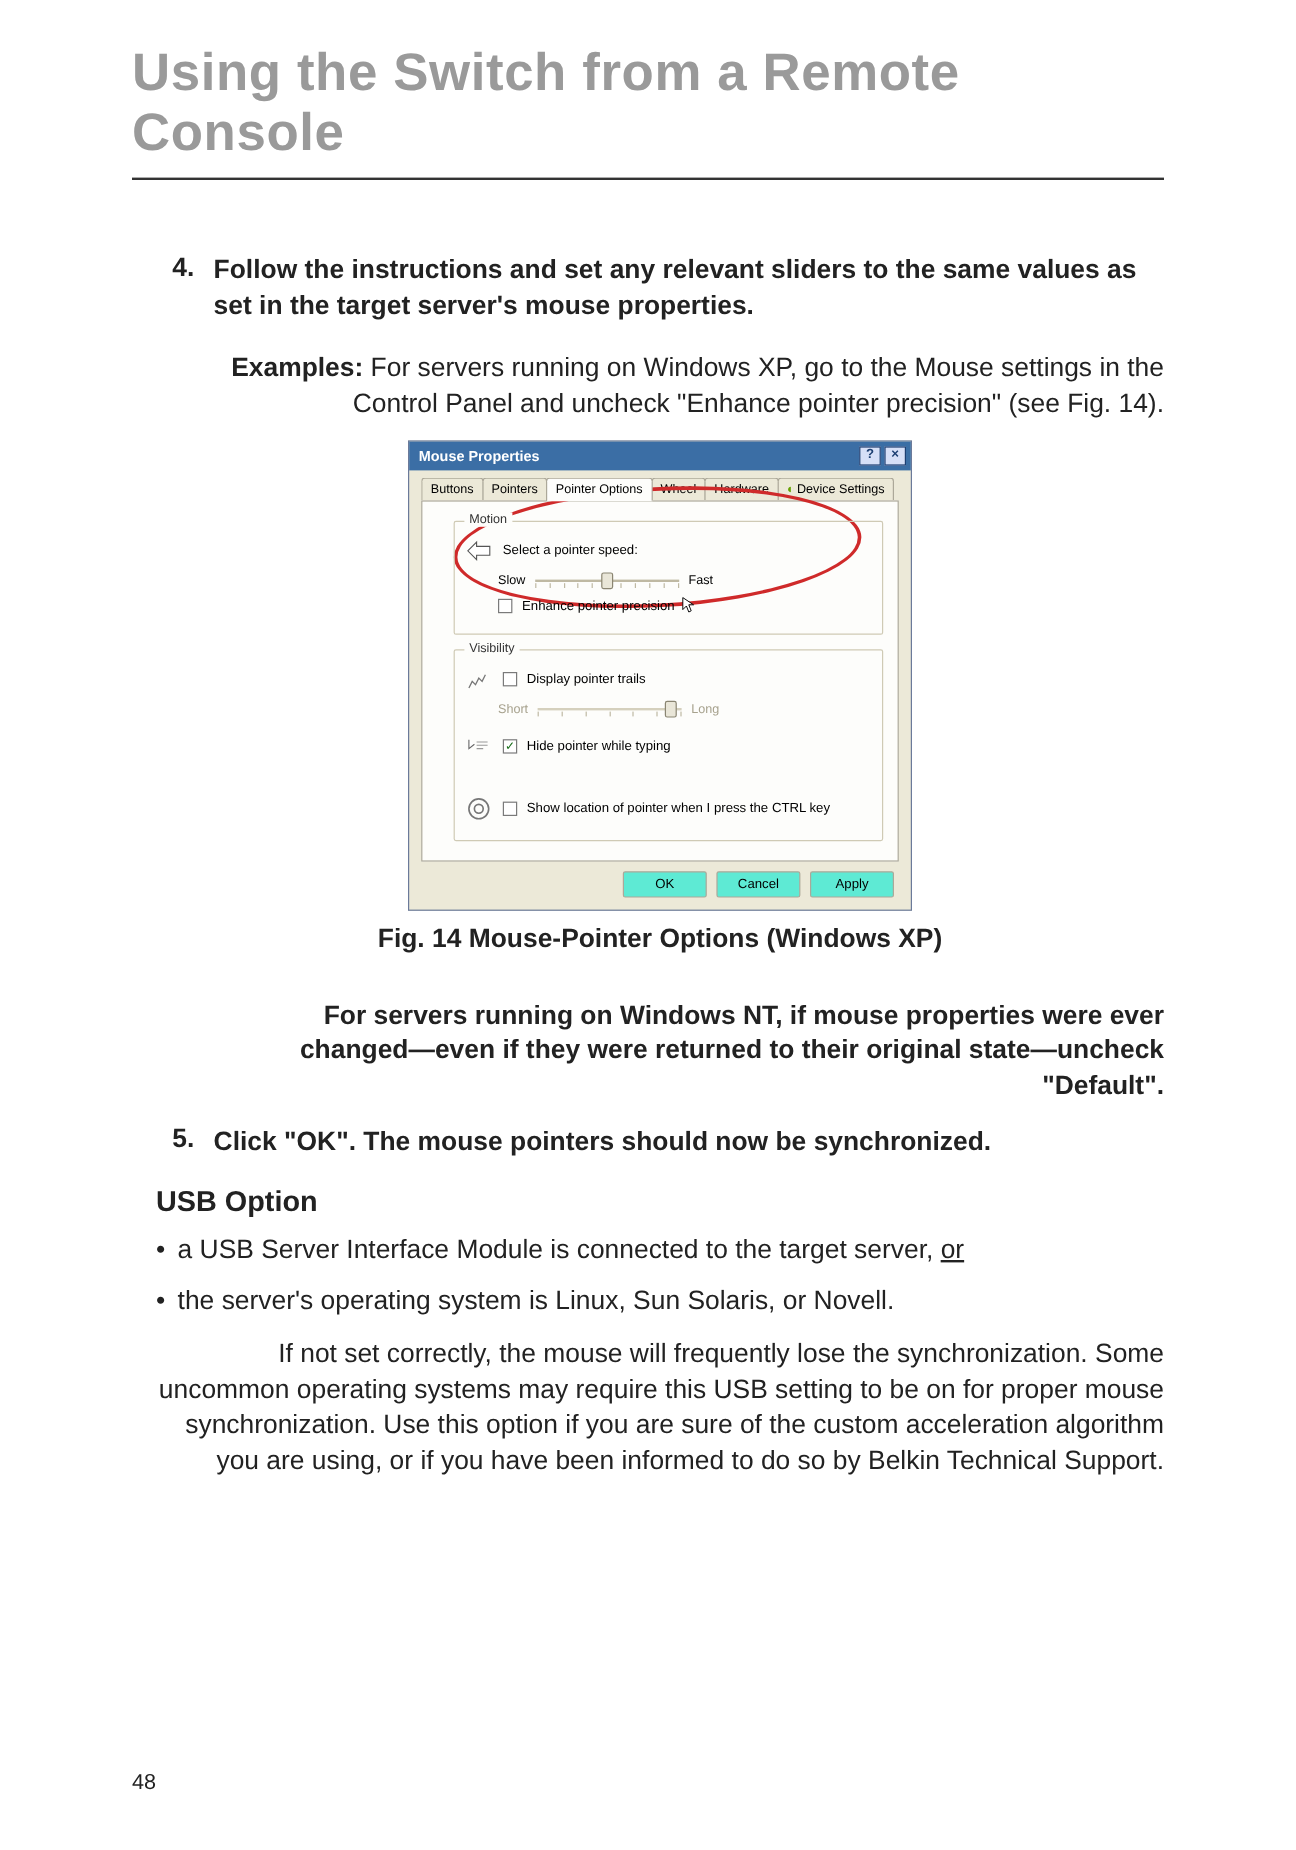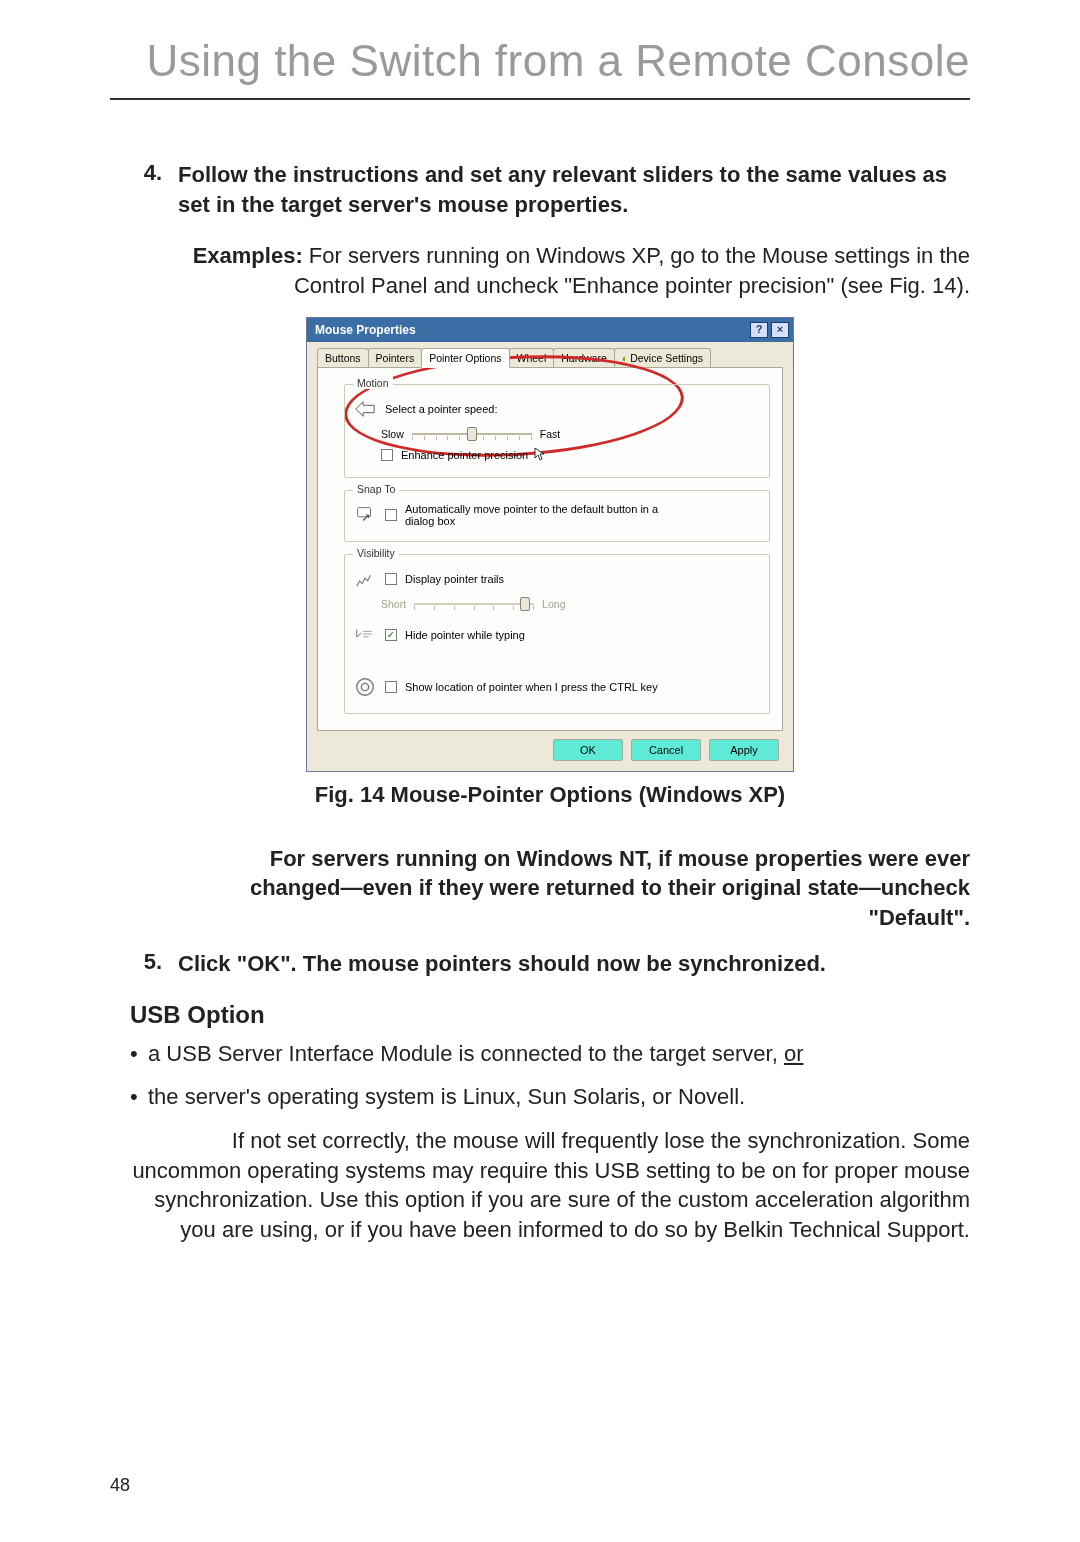--- a/index.html
+++ b/index.html
@@ -1,43 +1,43 @@
 <!DOCTYPE html>
 <html><head>
 <meta charset="utf-8">
 <style>
   * { box-sizing: border-box; margin: 0; padding: 0; }
   html, body { width: 1080px; height: 1542px; background: #fff; font-family: Arial, Helvetica, sans-serif; color: #222; }
   .page { width: 1080px; height: 1542px; position: relative; padding: 0 110px 0 110px; }
-  .title { font-size: 44px; font-weight: 400; color: #9a9a9a; letter-spacing: 0.5px; padding-top: 36px; padding-bottom: 12px; text-align: right; }
+  .title { font-size: 44px; font-weight: 700; color: #9a9a9a; letter-spacing: 0.5px; padding-top: 36px; padding-bottom: 12px; }
   .title-rule { border: none; border-top: 2px solid #333; margin-bottom: 60px; }
   .content { padding-left: 20px; }
   .step { display: flex; margin-bottom: 22px; }
   .step-num { width: 48px; font-weight: 700; font-size: 22px; flex-shrink: 0; text-align: right; padding-right: 16px; }
   .step-body { flex: 1; font-size: 22px; line-height: 1.35; }
   .bold { font-weight: 700; }
   .para { font-size: 22px; line-height: 1.35; margin-bottom: 16px; text-align: right; }
   .indent { margin-left: 48px; }
   .fig-wrap { display: flex; justify-content: center; margin: 14px 0 6px 0; }
   .fig-caption { text-align: center; font-weight: 700; font-size: 22px; margin: 10px 0 36px; }
 
   
-  .dlg { width: 488px; border: 1px solid #6b7a9a; background: #ece9d8; font-family: Tahoma, Arial, sans-serif; color: #000; font-size: 11px; }
+  .dlg { width: 420px; border: 1px solid #6b7a9a; background: #ece9d8; font-family: Tahoma, Arial, sans-serif; color: #000; font-size: 11px; }
   .dlg-title { height: 24px; background: linear-gradient(#3b6ea5,#3b6ea5); color: #fff; display: flex; align-items: center; padding: 0 4px 0 8px; font-weight: 700; font-size: 12px; }
   .dlg-title .spacer { flex: 1; }
   .dlg-btn { width: 18px; height: 16px; background: #d6dff7; border: 1px solid #1d3f72; margin-left: 3px; color: #1d3f72; font-weight: 700; display: flex; align-items: center; justify-content: center; font-size: 11px; line-height: 1; }
   .dlg-body { padding: 6px 10px 10px 10px; position: relative; }
   .tabs { display: flex; gap: 0; margin-bottom: 0; position: relative; }
   .tab { border: 1px solid #aca899; border-bottom: none; background: #ece9d8; padding: 3px 7px; font-size: 10.5px; border-radius: 3px 3px 0 0; margin-right: -1px; position: relative; }
   .tab.active { background: #fdfdfb; z-index: 2; border-bottom: 1px solid #fdfdfb; margin-bottom: -1px; }
   .tab .dev-icon { color: #66a000; margin-right: 2px; }
   .panel { border: 1px solid #aca899; background: #fdfdfb; padding: 10px 10px 4px 24px; }
   .grp { border: 1px solid #cfcab5; margin: 6px 2px 12px 2px; padding: 8px 8px 8px 8px; position: relative; border-radius: 2px; }
   .grp-title { position: absolute; top: -8px; left: 8px; background: #fdfdfb; padding: 0 4px; font-size: 10.5px; color: #333; }
-  .row { display: flex; align-items: center; gap: 8px; margin: 4px 0 6px 0; }
+  .row { display: flex; align-items: center; gap: 8px; margin: 4px 0 6px 0; text-align: right; }
   .row.sub { margin-left: 28px; }
   .iconbox { width: 24px; height: 24px; flex-shrink: 0; display: flex; align-items: center; justify-content: center; }
   .iconbox svg { width: 22px; height: 22px; }
   .chk { width: 12px; height: 12px; border: 1px solid #7a7a7a; background: #fff; display: inline-flex; align-items: center; justify-content: center; flex-shrink: 0; font-size: 10px; color: #1a6f1a; }
   .slider-row { display: flex; align-items: center; gap: 8px; margin: 2px 0 6px 28px; }
   .slider { width: 120px; height: 14px; position: relative; flex-shrink: 0; }
   .slider-track { position: absolute; top: 6px; left: 0; right: 0; height: 2px; background: #bfb9a3; }
   .slider-ticks { position: absolute; top: 9px; left: 0; right: 0; height: 4px; display: flex; justify-content: space-between; }
   .slider-ticks i { width: 1px; height: 4px; background: #bfb9a3; display: block; }
   .slider-thumb { position: absolute; top: 0; width: 10px; height: 14px; background: #e9e6d8; border: 1px solid #8a8572; border-radius: 2px; }
@@ -129,33 +129,20 @@
                 <span class="chk"></span>
                 <span>Enhance pointer precision</span>
                 <span style="margin-left:-2px;">
                   <svg width="12" height="14" viewBox="0 0 12 14">
                       <path d="M1 1 L1 11 L4 8 L6 13 L8 12 L6 7 L10 7 Z" fill="#fff" stroke="#000" stroke-width="0.8"></path>
                     </svg>
                 </span>
               </div>
             </div>
 
-            <div class="grp">
-              <span class="grp-title">Snap To</span>
-              <div class="row">
-                <span class="iconbox">
-                  <svg viewBox="0 0 24 24">
-                      <rect x="4" y="4" width="14" height="10" rx="1" fill="#fff" stroke="#666"></rect>
-                      <path d="M10 18 L16 12 M16 12 L13 12 M16 12 L16 15" stroke="#555" stroke-width="1.2" fill="none"></path>
-                    </svg>
-                </span>
-                <span class="chk"></span>
-                <span style="max-width:280px;">Automatically move pointer to the default button in a dialog box</span>
-              </div>
-            </div>
 
             <div class="grp">
               <span class="grp-title">Visibility</span>
               <div class="row">
                 <span class="iconbox">
                   <svg viewBox="0 0 24 24">
                       <path d="M3 20 L6 14 L9 17 L12 11 L15 14 L18 8" stroke="#777" stroke-width="1.2" fill="none"></path>
                     </svg>
                 </span>
                 <span class="chk"></span>

